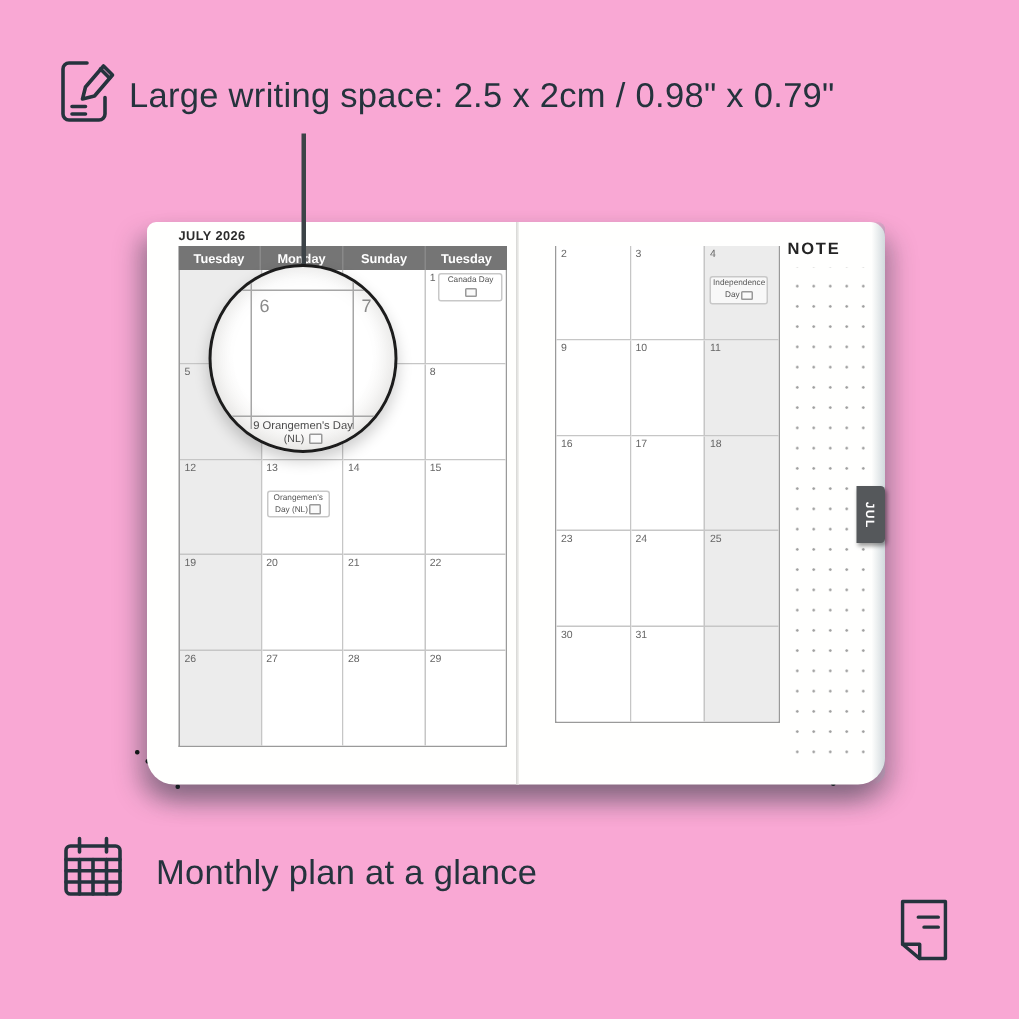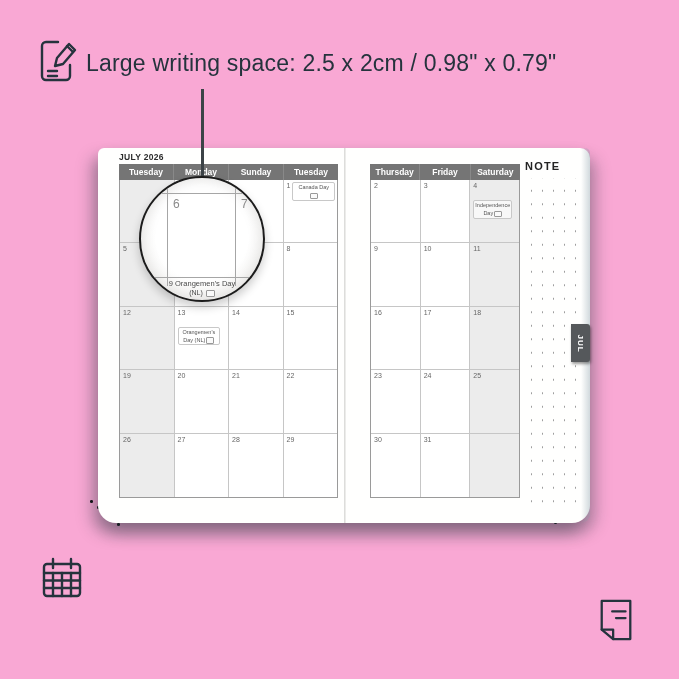--- a/index.html
+++ b/index.html
@@ -162,25 +162,20 @@
           </div>
           <div class="cal-row">
             <div class="cal-cell shaded"><span class="date-num">26</span></div>
             <div class="cal-cell"><span class="date-num">27</span></div>
             <div class="cal-cell"><span class="date-num">28</span></div>
             <div class="cal-cell"><span class="date-num">29</span></div>
           </div>
         </div>
       </div>
     <div class="abs cal cal-right" id="cal-right">
-        <div class="cal-head">
-          <div class="cal-head-cell">Thursday</div>
-          <div class="cal-head-cell">Friday</div>
-          <div class="cal-head-cell">Saturday</div>
-        </div>
         <div class="cal-body">
           <div class="cal-row">
             <div class="cal-cell"><span class="date-num">2</span></div>
             <div class="cal-cell"><span class="date-num">3</span></div>
             <div class="cal-cell shaded"><span class="date-num">4</span><span class="holiday">Independence Day<span class="badge"></span></span></div>
           </div>
           <div class="cal-row">
             <div class="cal-cell"><span class="date-num">9</span></div>
             <div class="cal-cell"><span class="date-num">10</span></div>
             <div class="cal-cell shaded"><span class="date-num">11</span></div>
@@ -241,20 +236,21 @@
   </div>
 
   <div class="abs icon calendar-icon">
     <svg viewBox="0 0 44 44" fill="none" stroke="#25333d" stroke-width="2.4" stroke-linecap="round">
       <rect x="4" y="8" width="36" height="32" rx="3"></rect>
       <path d="M13 3v9M31 3v9"></path>
       <path d="M4 17h36M4 24.5h36M4 32h36"></path>
       <path d="M13 17v23M22 17v23M31 17v23"></path>
     </svg>
   </div>
+  <div class="abs feature-text bottom-left-text">Monthly plan at a glance</div>
 
   <div class="abs icon paper-icon">
     <svg viewBox="0 0 42 48" fill="none" stroke="#25333d" stroke-width="2.4" stroke-linejoin="round" stroke-linecap="round">
       <path d="M6 4h30v40H18L6 34z"></path>
       <path d="M6 34h12v10"></path>
       <path d="M17 15h14M21 22h10"></path>
     </svg>
   </div>
 
 </div>

